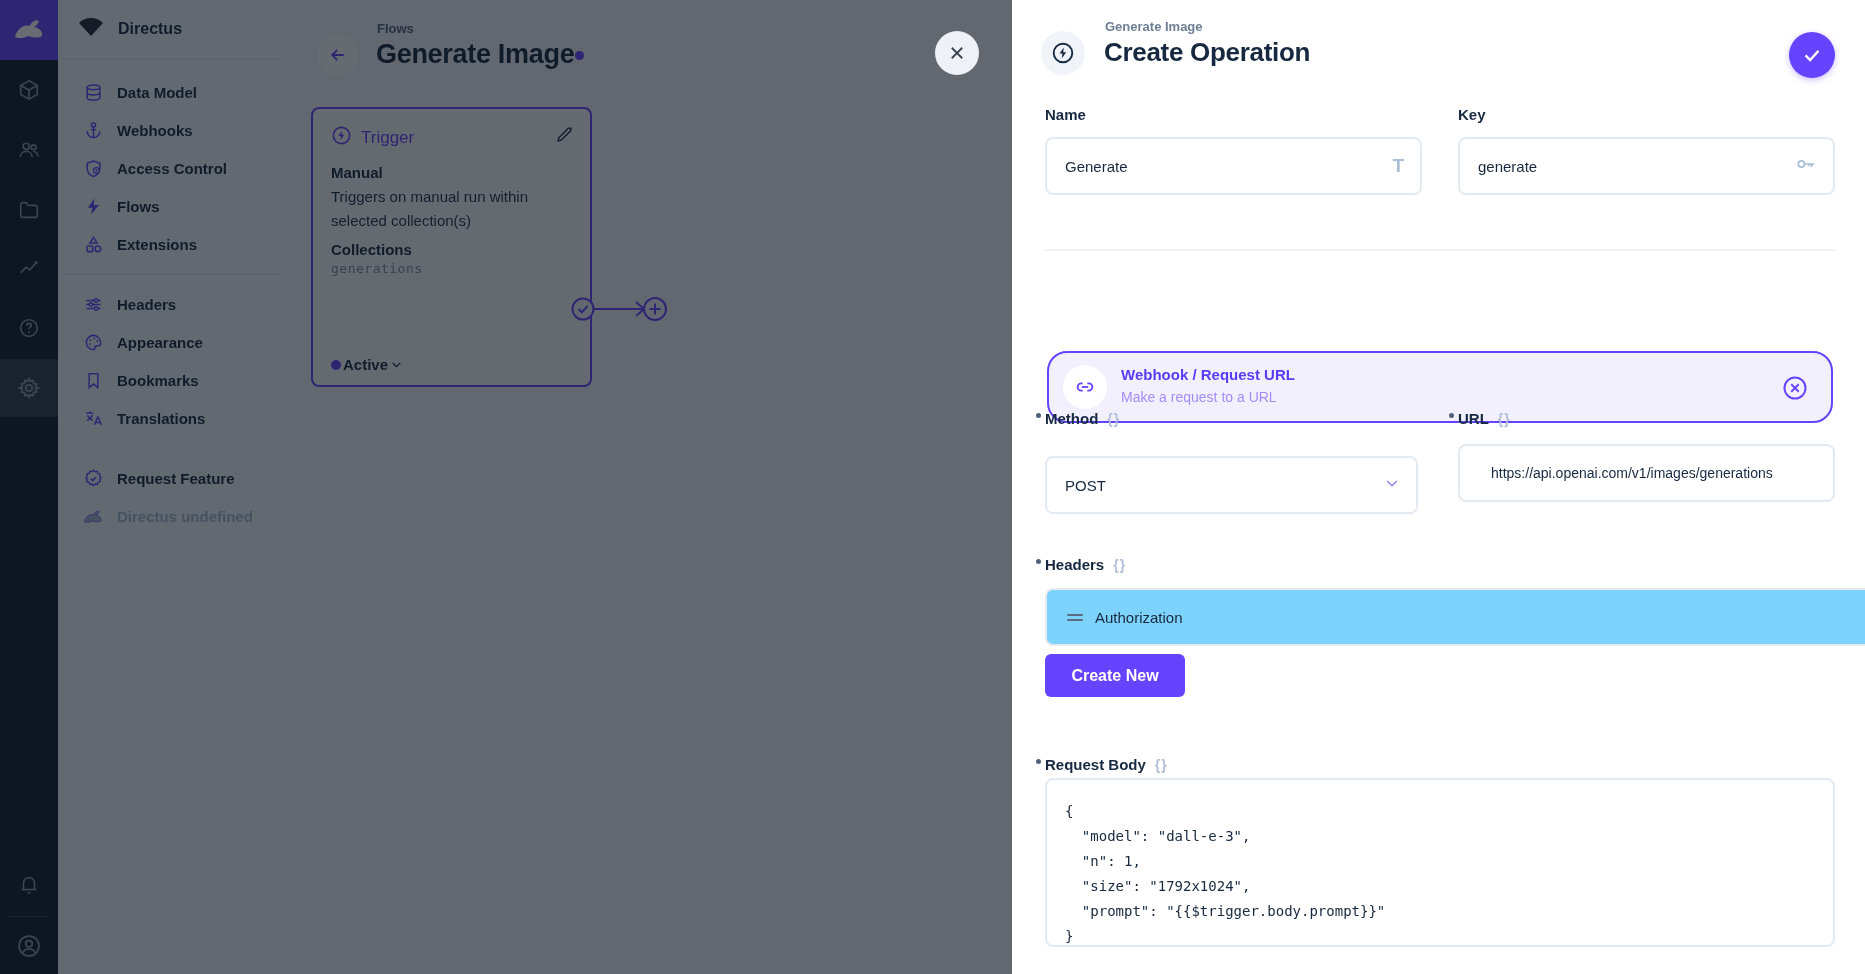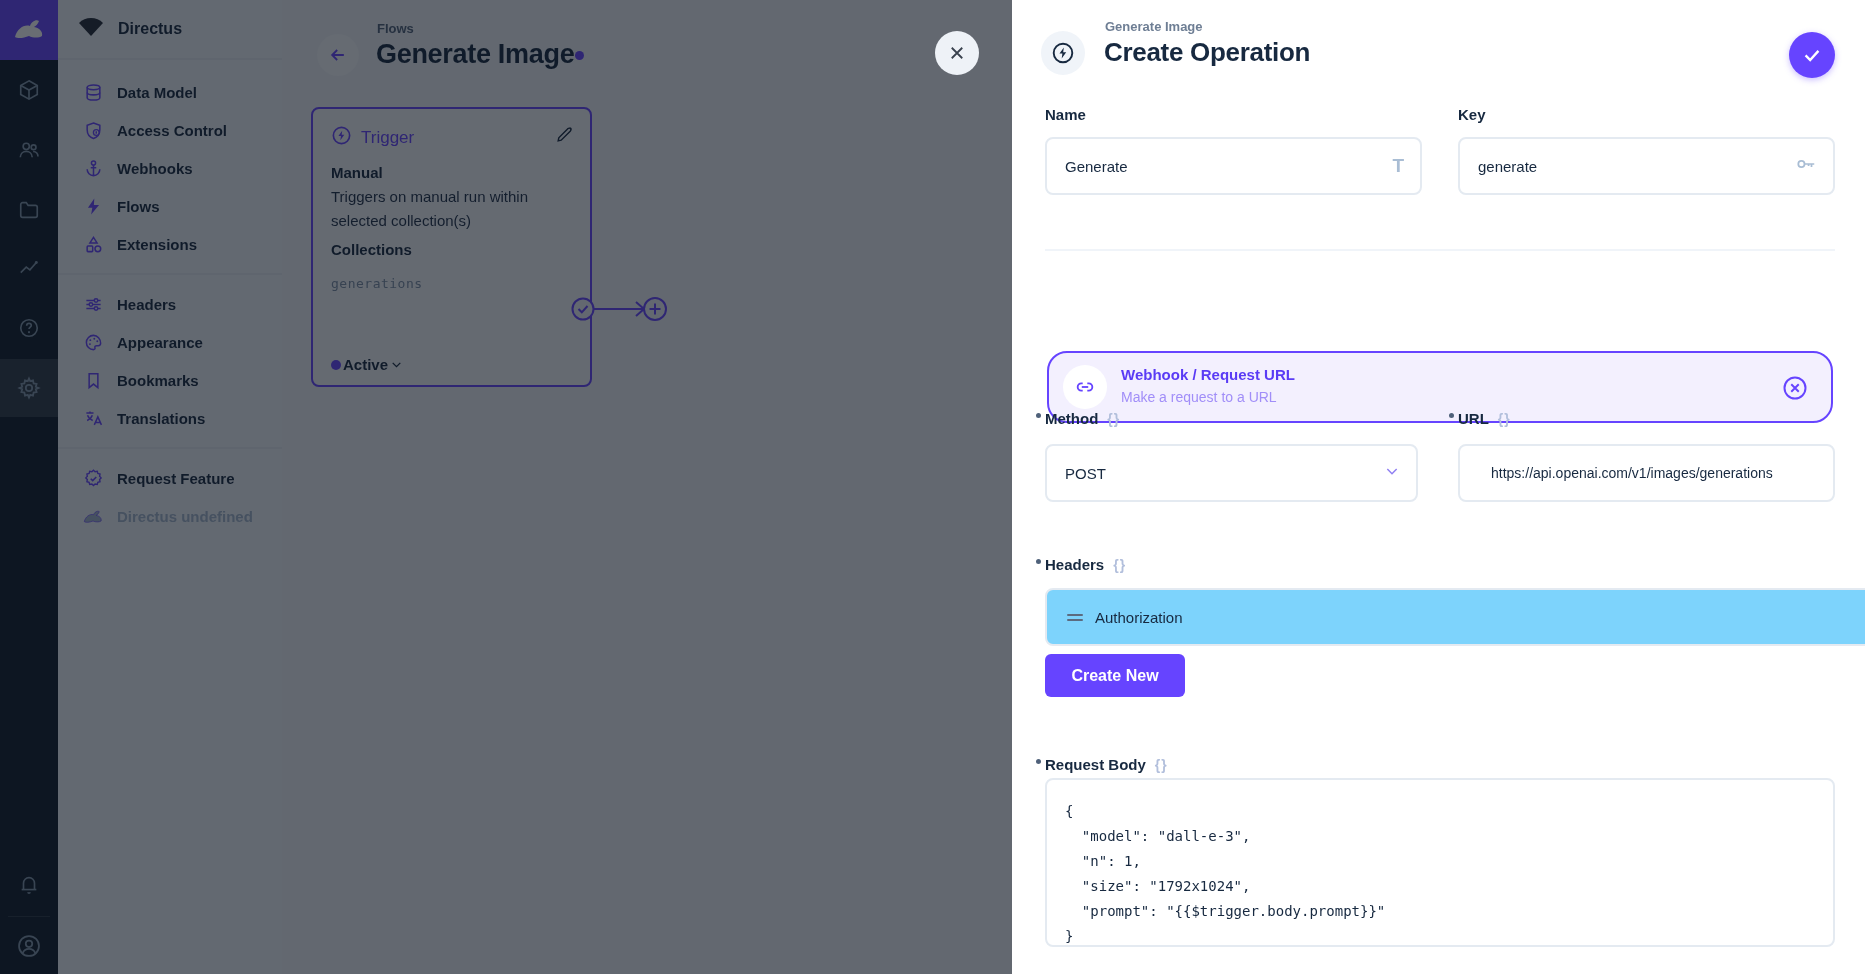--- a/index.html
+++ b/index.html
@@ -37,21 +37,21 @@
   .unsaved-dot { position:absolute; left:293px; top:51px; width:9px; height:9px; border-radius:50%; background:#6644ff; }
 
   .trigger-card { position:absolute; left:29px; top:107px; width:281px; height:280px; background:rgba(255,255,255,0.35);
                   border:2px solid #6644ff; border-radius:8px; padding:16px 18px; }
   .tc-head { display:flex; align-items:center; gap:9px; color:#6644ff; }
   .tc-title { font-size:17px; font-weight:400; color:#6644ff; }
   .tc-pencil { position:absolute; right:16px; top:16px; cursor:pointer; }
   .tc-type { margin-top:14px; font-size:15px; font-weight:600; color:#172940; }
   .tc-desc { margin-top:4px; font-size:15px; color:#1f3048; line-height:24px; width:242px; }
   .tc-coll-label { margin-top:8px; font-size:15px; font-weight:700; color:#172940; }
-  .tc-coll-value { margin-top:18px; font-family:"DejaVu Sans Mono", monospace; font-size:13px; color:#7b8ea6; letter-spacing:0.5px; }
+  .tc-coll-value { margin-top:3px; font-family:"DejaVu Sans Mono", monospace; font-size:13px; color:#7b8ea6; letter-spacing:0.5px; }
   .tc-status { position:absolute; left:18px; bottom:12px; display:flex; align-items:center; gap:2px; cursor:pointer; }
   .tc-status-dot { width:10px; height:10px; border-radius:50%; background:#6644ff; }
   .tc-status-label { font-size:15px; font-weight:600; color:#172940; }
   .connector { position:absolute; left:289px; top:288px; }
 
   
   .overlay { position:absolute; left:0; top:0; width:1012px; height:974px; background:rgba(13,19,29,0.62); z-index:10; }
   .close-btn { position:absolute; left:935px; top:31px; width:44px; height:44px; border-radius:50%;
                background:#eef2f7; display:flex; align-items:center; justify-content:center; cursor:pointer; z-index:30; }
 
@@ -186,37 +186,37 @@
               <ellipse cx="12" cy="5.5" rx="8" ry="3"></ellipse>
               <path d="M4 5.5 L4 12 C4 13.7 7.6 15 12 15 C16.4 15 20 13.7 20 12 L20 5.5"></path>
               <path d="M4 12 L4 18.5 C4 20.2 7.6 21.5 12 21.5 C16.4 21.5 20 20.2 20 18.5 L20 12"></path>
             </svg>
           </span>
         <span class="nav-label">Data Model</span>
       </div>
       <div class="nav-item">
         <span class="ni">
             <svg width="19" height="19" viewBox="0 0 24 24" fill="none" stroke-width="1.9">
-              <path d="M12 2.5 L20 5.5 L20 11 C20 16.5 16.5 20.5 12 22 C7.5 20.5 4 16.5 4 11 L4 5.5 Z"></path>
-              <circle cx="15.5" cy="14.5" r="3.6" fill="#f0f4f9" stroke-width="1.7"></circle>
-              <path d="M15.5 13 L15.5 16"></path>
-            </svg>
-          </span>
-        <span class="nav-label">Access Control</span>
-      </div>
-      <div class="nav-item">
-        <span class="ni">
-            <svg width="19" height="19" viewBox="0 0 24 24" fill="none" stroke-width="1.9">
               <circle cx="12" cy="5" r="2.6"></circle>
               <path d="M12 7.6 L12 21"></path>
               <path d="M4 13 C4 17.5 7.5 21 12 21 C16.5 21 20 17.5 20 13"></path>
               <path d="M8.5 11 L15.5 11"></path>
             </svg>
           </span>
         <span class="nav-label">Webhooks</span>
+      </div>
+      <div class="nav-item">
+        <span class="ni">
+            <svg width="19" height="19" viewBox="0 0 24 24" fill="none" stroke-width="1.9">
+              <path d="M12 2.5 L20 5.5 L20 11 C20 16.5 16.5 20.5 12 22 C7.5 20.5 4 16.5 4 11 L4 5.5 Z"></path>
+              <circle cx="15.5" cy="14.5" r="3.6" fill="#f0f4f9" stroke-width="1.7"></circle>
+              <path d="M15.5 13 L15.5 16"></path>
+            </svg>
+          </span>
+        <span class="nav-label">Access Control</span>
       </div>
       <div class="nav-item">
         <span class="ni">
             <svg width="19" height="19" viewBox="0 0 24 24">
               <path fill="#6644ff" stroke="none" d="M13 2 L5 13.5 L10.5 13.5 L9 22 L19 10 L12.5 10 Z"></path>
             </svg>
           </span>
         <span class="nav-label">Flows</span>
       </div>
       <div class="nav-item">
@@ -406,21 +406,21 @@
             <path d="M8.8 8.8 L15.2 15.2 M15.2 8.8 L8.8 15.2"></path>
           </svg>
       </div>
     </div>
 
     <div class="label-row" style="left:33px; top:410px">
       <span class="req-dot" style="left:-9px; top:3px"></span>
       <span class="f-label" style="position:static">Method</span>
       <span class="raw-icon">{}</span>
     </div>
-    <div class="field" style="left:33px; top:444px; width:373px">
+    <div class="field" style="left:33px; top:456px; width:373px">
       <span class="select-value">POST</span>
       <span class="right-ic">
         <svg width="16" height="16" viewBox="0 0 24 24" fill="none" stroke="#8f7ff2" stroke-width="2.2">
             <path d="M5 9 L12 16 L19 9"></path>
           </svg>
       </span>
     </div>
 
     <div class="label-row" style="left:446px; top:410px">
       <span class="req-dot" style="left:-9px; top:3px"></span>

